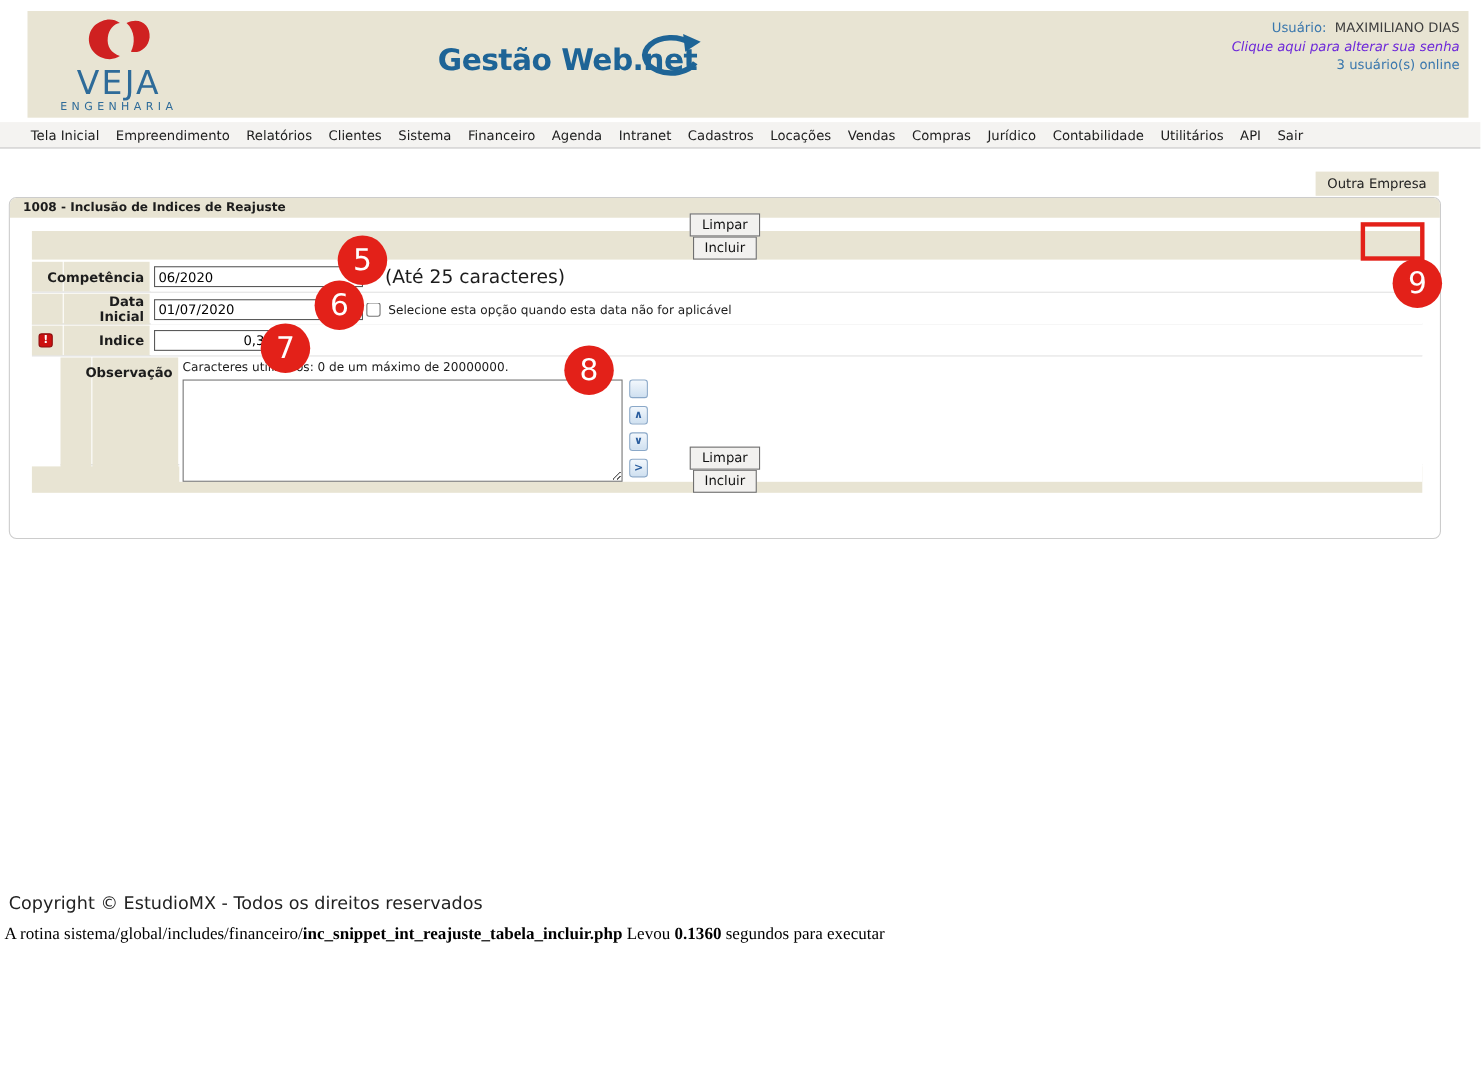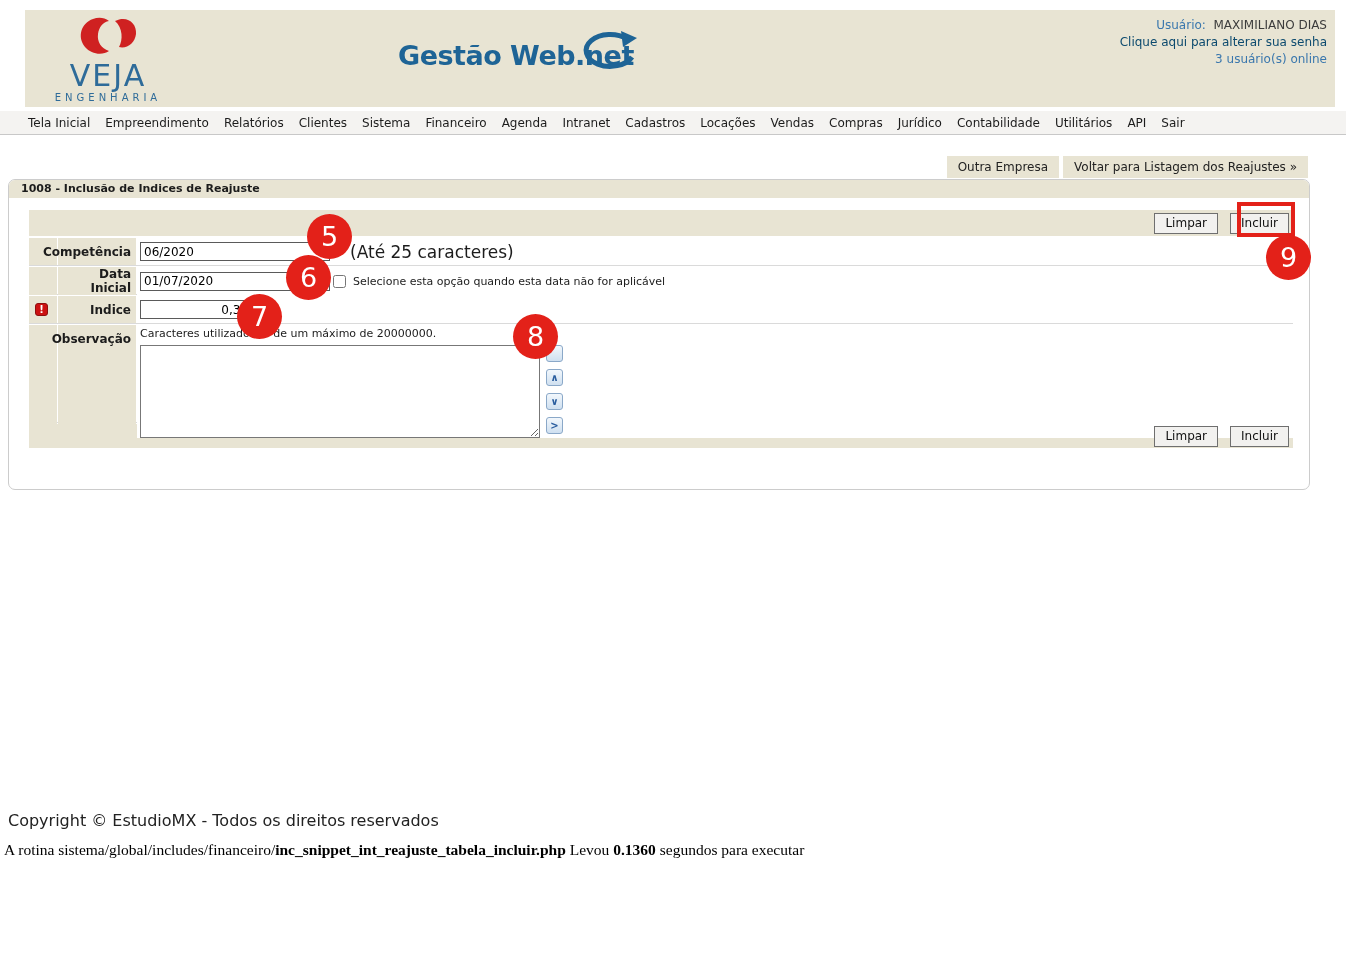--- a/index.html
+++ b/index.html
@@ -10,45 +10,45 @@
   .brand { position:absolute; left:28px; top:4px; width:110px; text-align:center; }
   .brand svg { display:block; margin:0 auto; }
   .brand-name { color:#2e6b99; font-size:30px; letter-spacing:2px; line-height:28px; }
   .brand-sub { color:#2e6b99; font-size:10px; letter-spacing:4px; margin-top:2px; }
   .applogo { position:absolute; left:373px; top:30px; font-size:27px; font-weight:bold; color:#1e6496; letter-spacing:-0.5px; }
   .applogo .netwrap { position:relative; display:inline-block; }
   .applogo svg { position:absolute; left:-8px; top:-10px; }
   .userinfo { position:absolute; right:8px; top:7px; text-align:right; font-size:12px; line-height:17px; }
   .userinfo .lbl { color:#3a77ad; }
   .userinfo .uname { color:#3c3c3c; }
-  .userinfo a { color:#0c4a6e; text-decoration:none; cursor:pointer; }
+  .userinfo a { color:#6d28d9; text-decoration:none; cursor:pointer;font-style:italic; }
 
   
   .menubar { position:absolute; left:0; top:111px; width:1346px; height:24px; background:#f4f3f1; border-bottom:1px solid #c8c8c8; display:flex; align-items:center; gap:15px; padding-left:28px; font-size:12px; color:#1c1c1c; }
   .menubar span { cursor:pointer; white-space:nowrap; }
 
   
   .topactions { position:absolute; top:156px; right:38px; display:flex; gap:4px; }
   .topactions .abtn { background:#e8e4d3; color:#222; font-size:12px; padding:4px 11px; cursor:pointer; white-space:nowrap; }
 
   
   .panel { position:absolute; left:8px; top:179px; width:1302px; height:311px; background:#fff; border:1px solid #ccc; border-radius:7px; }
   .panel-title { background:#e8e4d3; font-size:11px; font-weight:bold; color:#1c1c1c; padding:2px 12px 3px 12px; border-radius:6px 6px 0 0; }
   .panel-body { padding:12px 16px 0 20px; }
 
-  .toolbar { background:#e8e4d3; height:26px; display:flex; align-items:center; justify-content:flex-end; gap:12px; padding-right:4px; margin-bottom:2px; }
+  .toolbar { background:#e8e4d3; height:26px; display:flex; align-items:center; justify-content:flex-end; gap:0; padding-right:4px; margin-bottom:2px;flex-direction:column; }
   .toolbar.bottom { height:24px; margin-top:1px; }
   .btn { font-family:"DejaVu Sans",sans-serif; font-size:12px; color:#111; background:#f2f1ef; border:1px solid #6f6f6f; padding:2px 10px 3px 10px; cursor:pointer; }
 
   .frow { display:grid; grid-template-columns:28px 78px 1fr; column-gap:1px; border-bottom:1px solid #dadada; margin-bottom:1px; }
   .c1 { background:#e8e4d3; display:flex; align-items:center; }
   .clabel { background:#e8e4d3; font-size:12px; font-weight:bold; color:#1c1c1c; text-align:right; padding-right:5px; display:flex; align-items:center; justify-content:flex-end; }
   .ccontent { background:#fff; display:flex; align-items:center; padding-left:3px; font-size:11px; color:#1c1c1c; }
   .frow.h28 { height:28px; }
-  .frow.obs { height:98px; }
+  .frow.obs { height:98px;margin-left:26px; }
   .frow.obs .c1, .frow.obs .clabel { align-items:flex-start; padding-top:7px; }
 
   input[type=text] { height:19px; border:1px solid #5a5a5a; font-family:"DejaVu Sans",sans-serif; font-size:12px; padding:0 3px; background:#fff; color:#000; }
   .inp-comp, .inp-data { width:190px; }
   .inp-indice { width:112px; border:2px solid #000; text-align:right; }
   .hint { margin-left:20px; font-size:17px; }
   .chk { width:13px; height:13px; margin:0 7px 0 3px; }
   .chktext { font-size:11px; }
 
   .erricon { width:13px; height:13px; margin-left:6px; background:#cc1111; border:1px solid #8d0f0f; border-radius:3px; color:#fff; font-size:10px; font-weight:bold; text-align:center; line-height:11px; }
@@ -109,21 +109,20 @@
   <span>Compras</span>
   <span>Jurídico</span>
   <span>Contabilidade</span>
   <span>Utilitários</span>
   <span>API</span>
   <span>Sair</span>
 </div>
 
 <div class="topactions">
   <div class="abtn">Outra Empresa</div>
-  <div class="abtn">Voltar para Listagem dos Reajustes »</div>
 </div>
 
 <div class="panel">
   <div class="panel-title">1008 - Inclusão de Indices de Reajuste</div>
   <div class="panel-body">
 
     <div class="toolbar top">
       <button class="btn">Limpar</button>
       <button class="btn">Incluir</button>
     </div>

